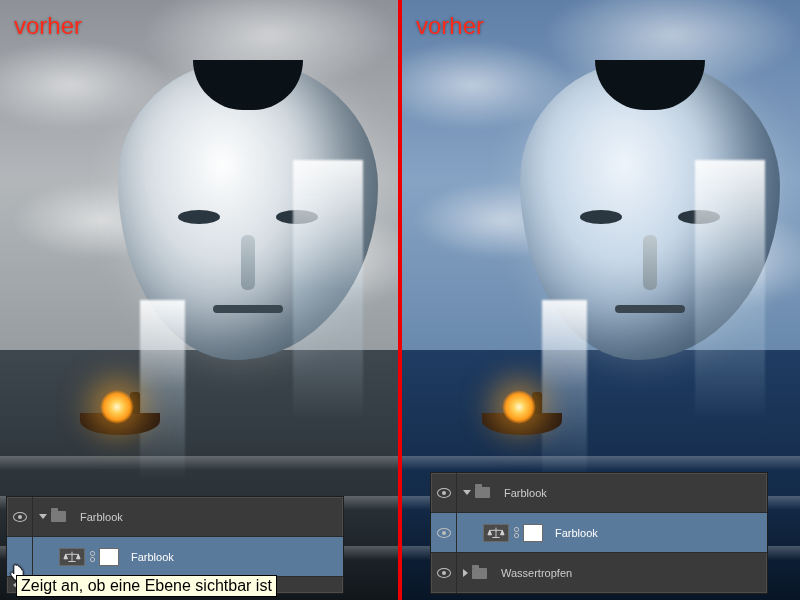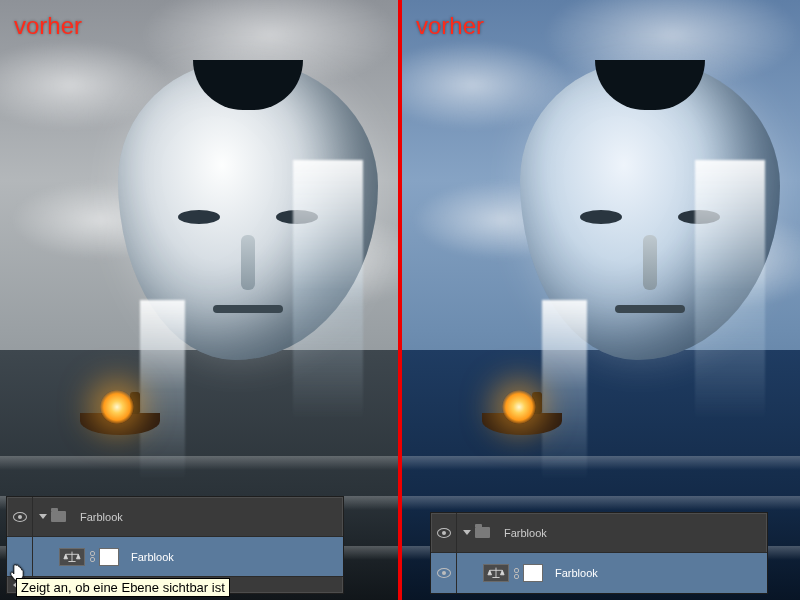--- a/index.html
+++ b/index.html
@@ -57,21 +57,21 @@
 .layer-row.selected{ background:#5a7a9c; color:#fff; }
 .adj-thumb{ display:flex; align-items:center; margin:0 4px 0 26px; gap:3px; }
 .scales-box{ width:26px;height:18px;border:1px solid #6a6a6a; display:flex; align-items:center; justify-content:center; background:#4a4a4a;}
 .scales-box svg{ width:18px; height:14px; }
 .link-icon{ width:8px; height:14px; display:flex; flex-direction:column; align-items:center; justify-content:center; gap:1px;}
 .link-icon span{ width:5px;height:5px;border:1px solid #bbb;border-radius:2px;}
 .mask-box{ width:20px;height:18px;background:#fff;border:1px solid #6a6a6a;}
 .row-label{ margin-left:8px; }
 .cursor-hand{ position:absolute; left:9px; bottom:18px; width:16px; height:18px; z-index:5; }
 .cursor-hand svg{ width:16px; height:18px; filter:drop-shadow(0 0 1px #000); }
-.tooltip{ position:absolute; left:16px; bottom:3px; background:#ffffe1; color:#000; border:1px solid #000; padding:1px 4px; font-size:13px; white-space:nowrap; z-index:6;}
+.tooltip{ position:absolute; left:16px; bottom:3px; background:#ffffe1; color:#000; border:1px solid #000; padding:1px 4px; font-size:16px; white-space:nowrap; z-index:6;}
 .scroll-arrow-box{ width:18px; display:flex; align-items:center; justify-content:center; border-right:1px solid #2b2b2b; height:100%; }
 .scroll-arrow{ width:0;height:0;border-top:4px solid transparent;border-bottom:4px solid transparent;border-right:5px solid #bdbdbd; }
 </style>
 </head>
 <body>
 
 <div class="split">
 
   <div class="pane before">
     <div class="canvas">
@@ -201,16 +201,24 @@
               </svg>
           </div>
           <div class="link-icon">
               <span></span>
               <span></span>
             </div>
           <div class="mask-box"></div>
         </div>
         <span class="row-label">Farblook</span>
       </div>
+      <div class="row">
+        <div class="eye-col">
+            <div class="eye-icon"></div>
+          </div>
+        <div class="tri right"></div>
+        <div class="folder-icon"></div>
+        <span class="row-label">Wassertropfen</span>
+      </div>
     </div>
   </div>
 
 </div>
 
 </body></html>

